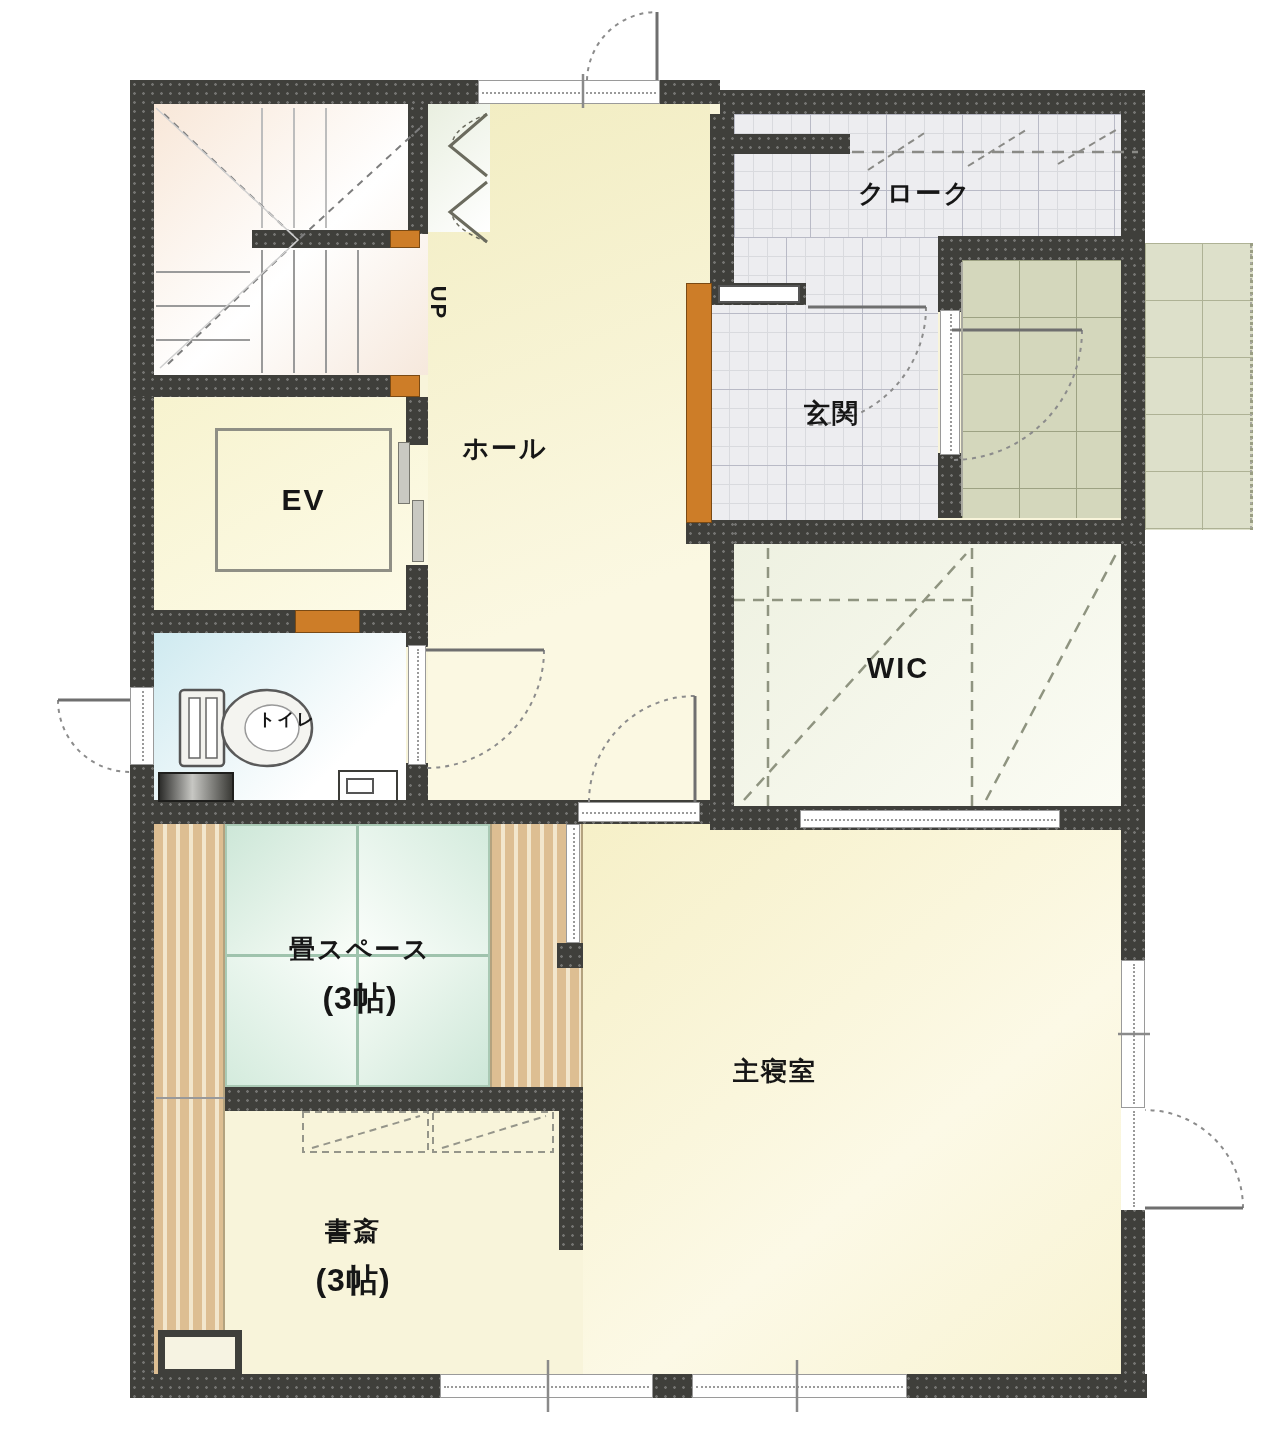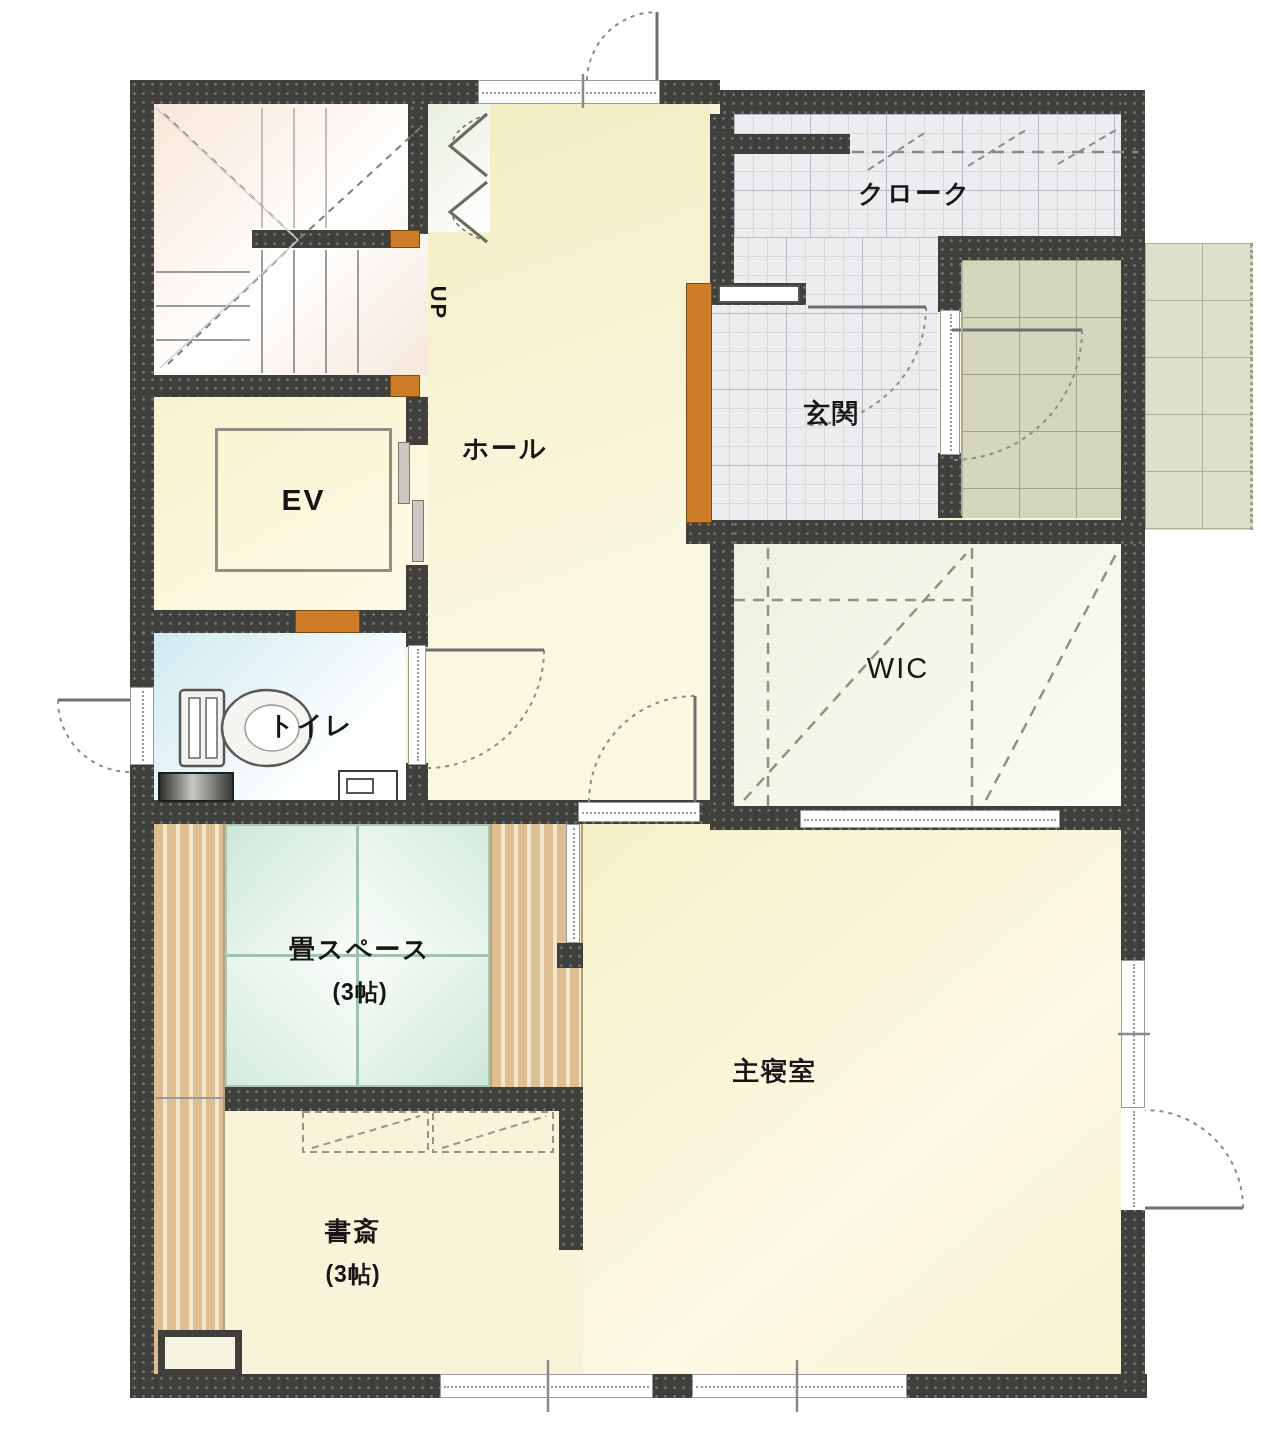--- a/index.html
+++ b/index.html
@@ -38,21 +38,21 @@
   .tatami>div{background:linear-gradient(135deg,#cde7d8,#f9fdf8);}
   .tatami>div:nth-child(2){background:linear-gradient(225deg,#d4ebdd,#fbfefb);}
   .tatami>div:nth-child(3){background:linear-gradient(45deg,#d4ebdd,#fbfefb);}
   .tatami>div:nth-child(4){background:linear-gradient(315deg,#cde7d8,#f9fdf8);}
   .win{position:absolute;background:#fff;border:1.5px solid #9a9a9a;box-sizing:border-box;}
   .win-h::after{content:"";position:absolute;left:3px;right:3px;top:50%;height:0;border-top:2px dotted #9a9a9a;}
   .win-v::after{content:"";position:absolute;top:3px;bottom:3px;left:50%;width:0;border-left:2px dotted #9a9a9a;}
   .slide-panel{position:absolute;background:#c9c9c2;border:1.5px solid #77776f;box-sizing:border-box;}
   .label{position:absolute;font-size:26px;letter-spacing:2px;font-weight:700;
          text-align:center;white-space:nowrap;color:#161616;}
-  .label small{display:block;font-size:23px;letter-spacing:1px;margin-top:10px;}
+  .label small{display:block;font-size:32px;letter-spacing:1px;margin-top:10px;}
   .evbox{position:absolute;border:3px solid #8f8f85;box-sizing:border-box;
          display:flex;align-items:center;justify-content:center;}
   .counter{position:absolute;background:linear-gradient(90deg,#2e2e2c,#c7c7c3 45%,#3a3a36);
            border:2px solid #1f1f1d;box-sizing:border-box;}
   .basin{position:absolute;background:#fff;border:2.5px solid #3c3c38;box-sizing:border-box;}
   .basin::after{content:"";position:absolute;left:6px;top:6px;right:22px;bottom:6px;border:2px solid #555;}
   .niche{position:absolute;background:#f6f3e2;border:7px solid #3f3f3b;box-sizing:border-box;}
   svg.overlay{position:absolute;left:0;top:0;pointer-events:none;}
 </style>
 </head>
@@ -213,24 +213,24 @@
 
   <div class="label" style="left:445px;top:431px;width:120px;">
     <span>ホール</span>
   </div>
   <div class="label" style="left:845px;top:176px;width:140px;">
     <span>クローク</span>
   </div>
   <div class="label" style="left:780px;top:396px;width:104px;">
     <span>玄関</span>
   </div>
-  <div class="label" style="left:256px;top:708px;width:110px;font-size:26px;">
+  <div class="label" style="left:232px;top:708px;width:110px;font-size:17px;">
     <span>トイレ</span>
   </div>
-  <div class="label" style="left:838px;top:652px;width:120px;font-size:29px;font-weight:400;">
+  <div class="label" style="left:838px;top:652px;width:120px;font-size:29px;font-weight:700;">
     <span>WIC</span>
   </div>
   <div class="label" style="left:415px;top:290px;width:46px;font-size:22px;transform:rotate(90deg);font-weight:700;">
     <span>UP</span>
   </div>
   <div class="label" style="left:240px;top:932px;width:240px;">
     <span>畳スペース</span>
     <small>(3帖)</small>
   </div>
   <div class="label" style="left:233px;top:1214px;width:240px;">

